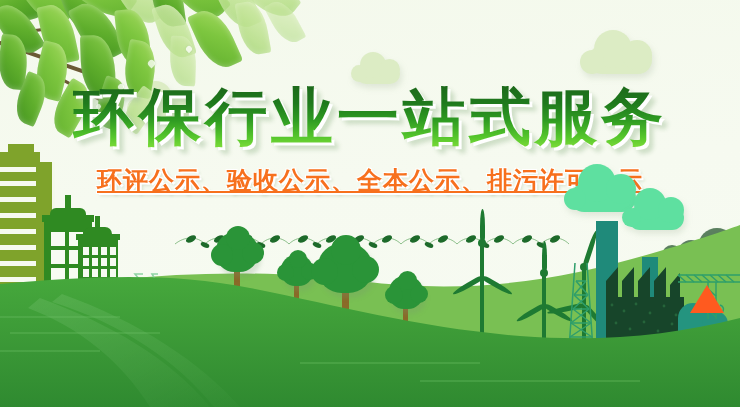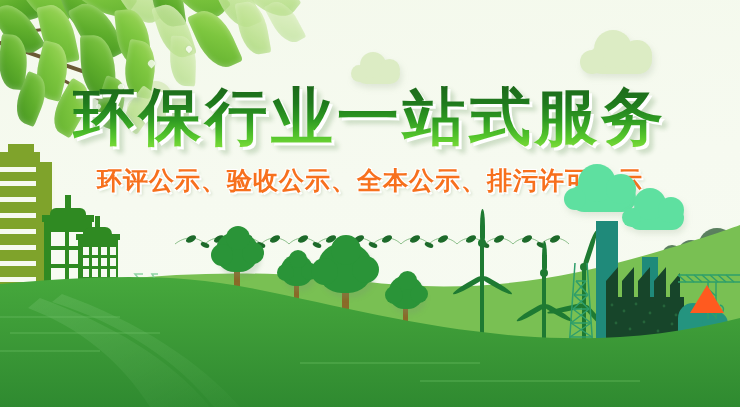--- a/index.html
+++ b/index.html
@@ -89,21 +89,21 @@
   .hub{position:absolute;border-radius:50%;background:#1e7a32;}
 
   
   #factory{position:absolute;right:0;bottom:58px;width:160px;height:175px;}
   .stack{position:absolute;background:#1f8a7a;}
   .tank{position:absolute;background:#24947f;border-radius:18px 18px 0 0;}
   .sawtooth{position:absolute;background:#17452a;}
   .lattice{position:absolute;}
   .tri{position:absolute;width:0;height:0;border-left:17px solid transparent;border-right:17px solid transparent;border-bottom:28px solid #ff5a1f;}
 
-  .nosel{user-select:none;}
+  .nosel{user-select:none;text-decoration:underline;}
 </style>
 </head>
 <body>
 
 <div id="banner">
 
   <div class="cloudgrp" style="left:578px;top:28px;width:86px;height:46px;">
     <span style="left:10px;top:18px;width:64px;height:28px;border-radius:26px;"></span>
     <span style="left:16px;top:2px;width:38px;height:38px;"></span>
     <span style="left:44px;top:12px;width:30px;height:30px;"></span>

